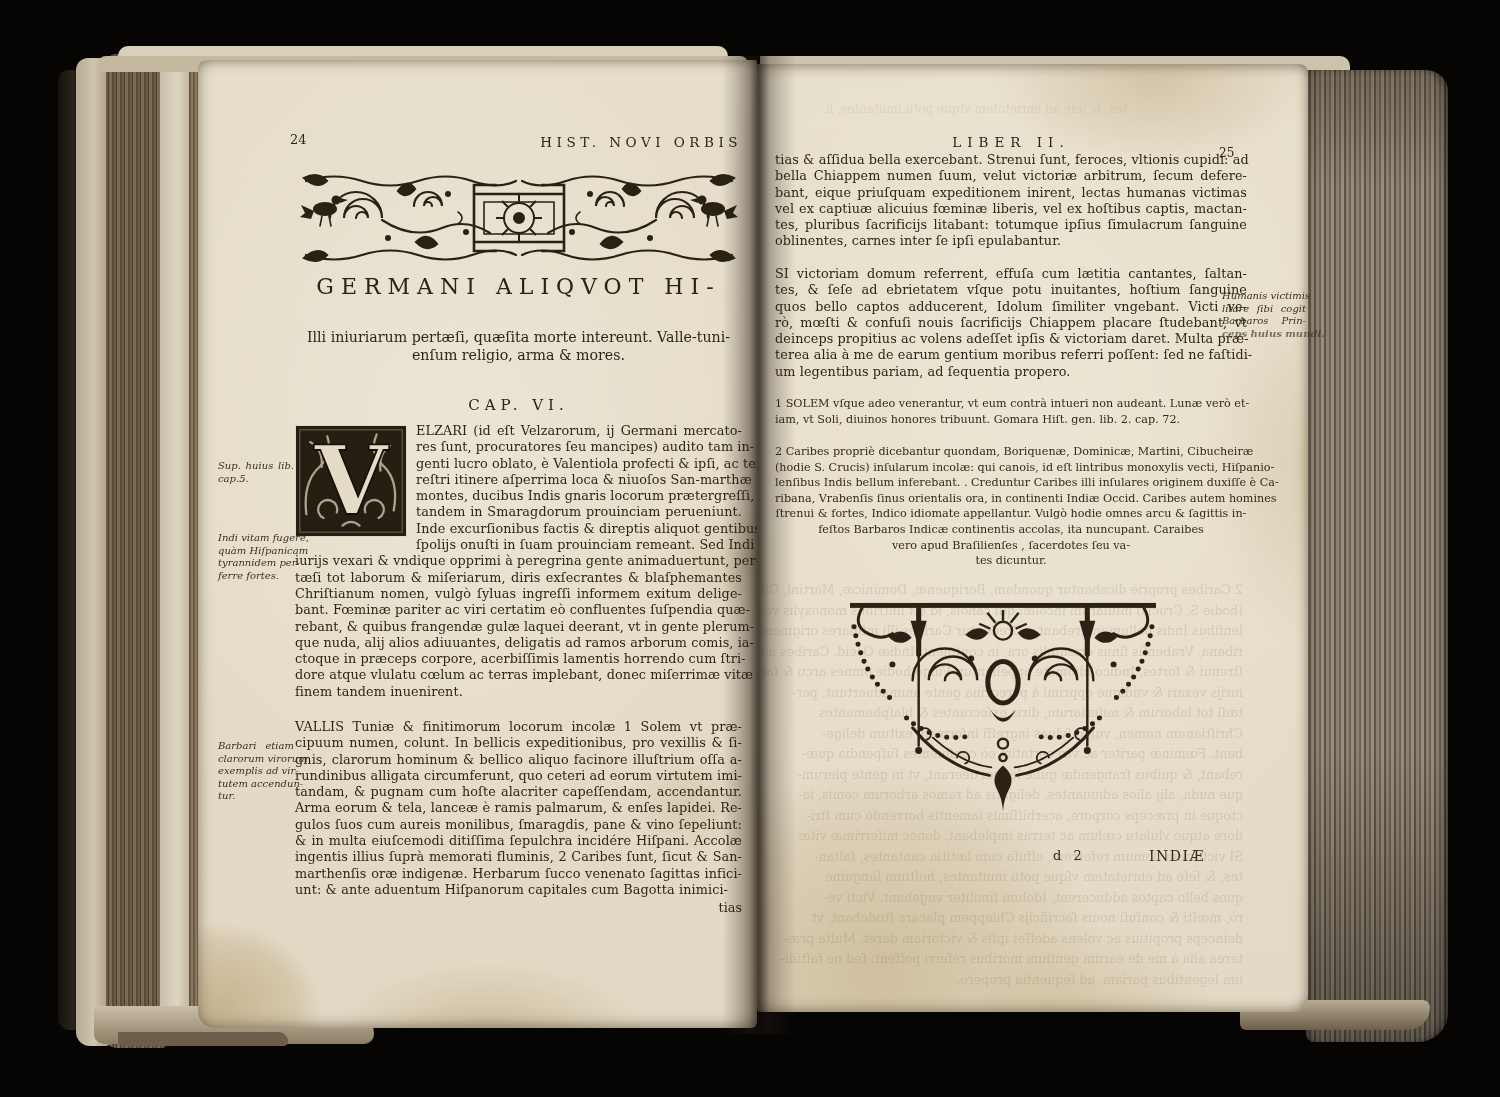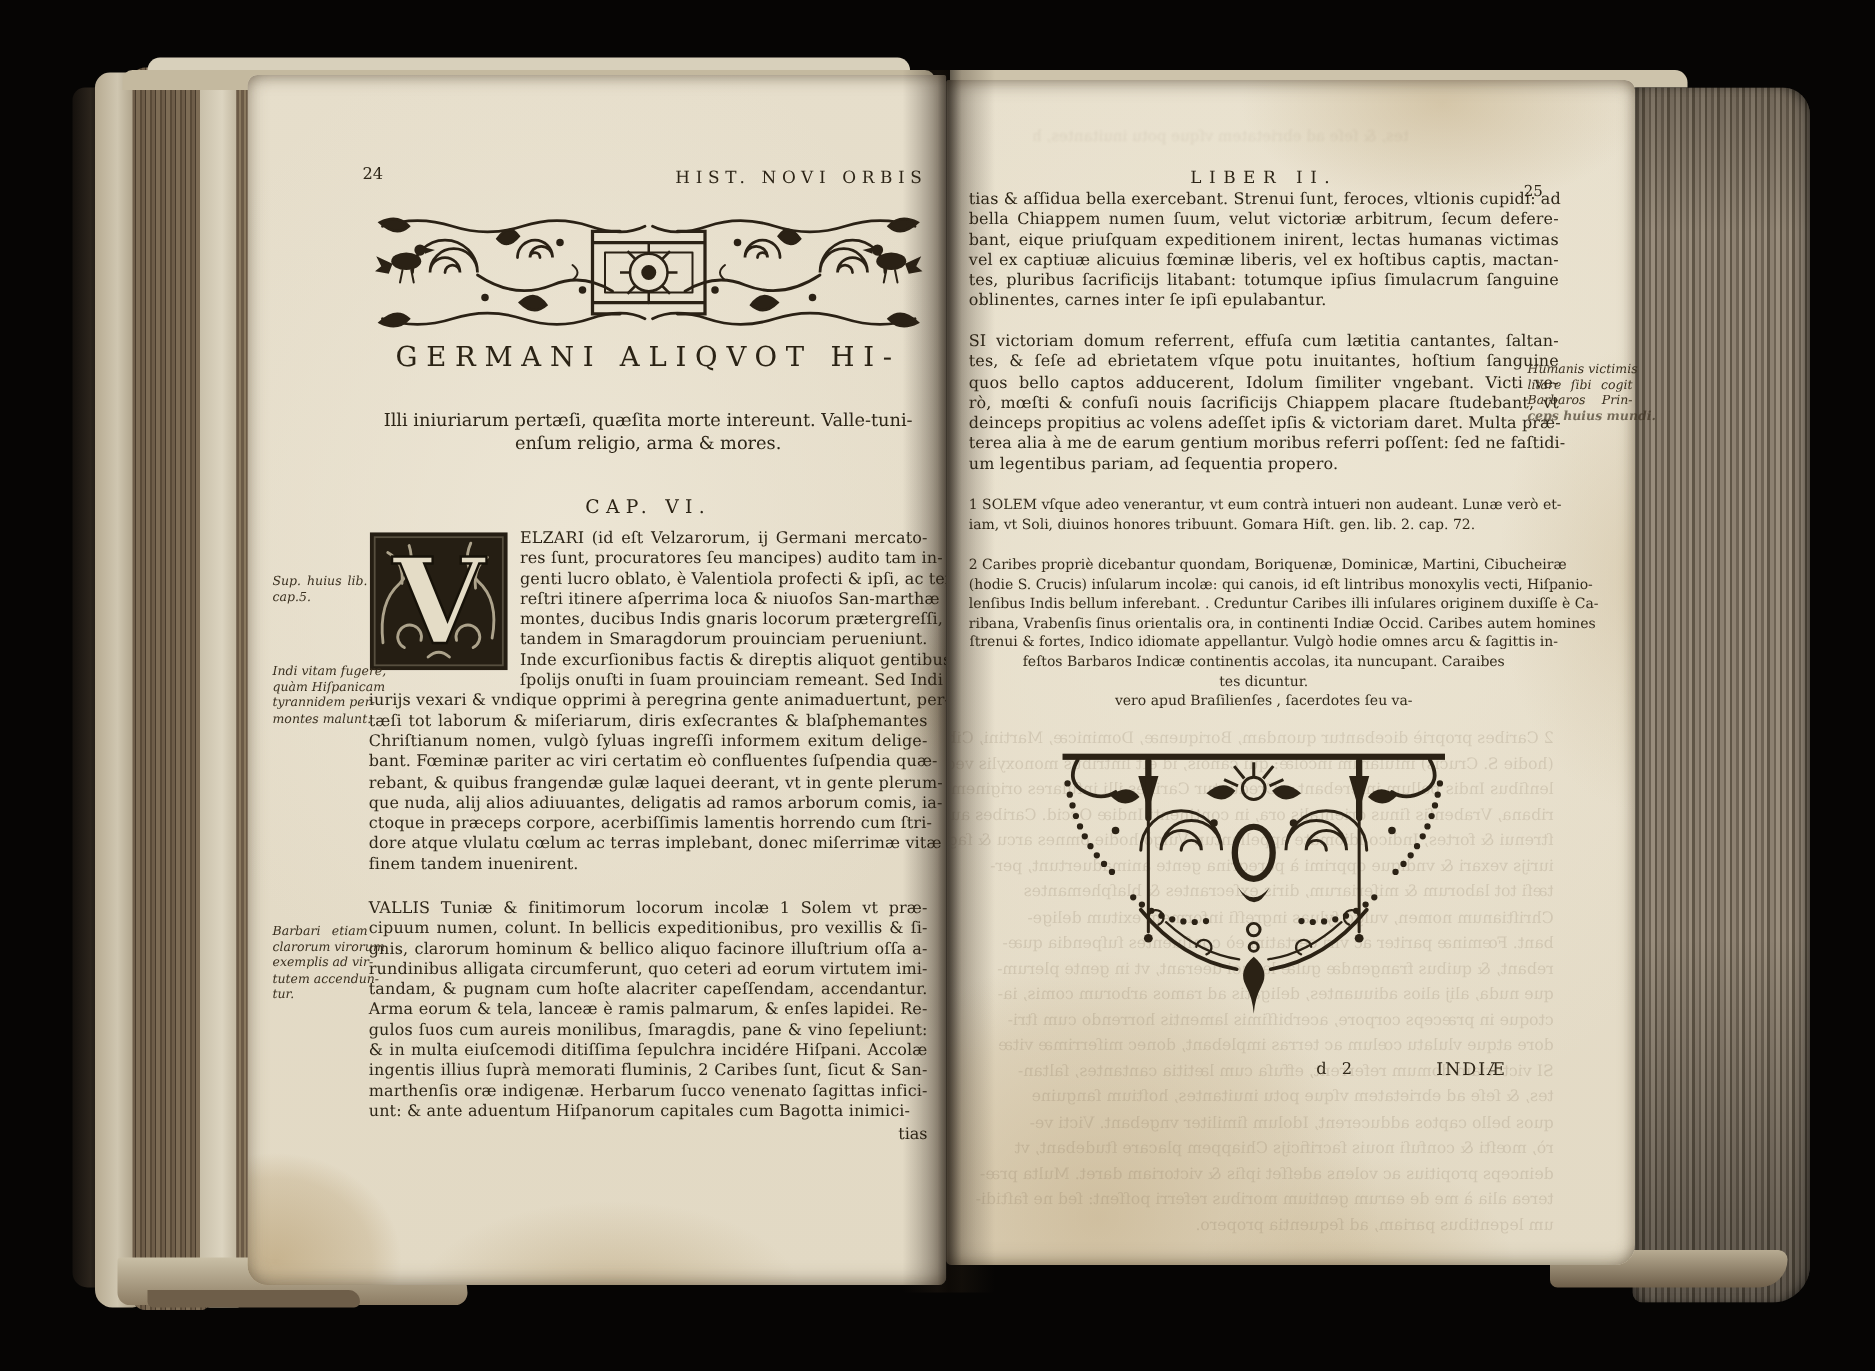--- a/index.html
+++ b/index.html
@@ -206,21 +206,21 @@
     <div class="abs" id="lp-catchword">tias</div>
 
     <div class="abs margin-note" id="lp-note1">
         <div class="tl jl">Sup. huius lib.</div>
         <div class="tl">cap.5.</div>
       </div>
     <div class="abs margin-note" id="lp-note2">
         <div class="tl jl">Indi vitam fugere,</div>
         <div class="tl jl">quàm Hiſpanicam</div>
         <div class="tl jl">tyrannidem per-</div>
-        <div class="tl">montes malunt.</div>
+        <div class="tl">ferre fortes.</div>
       </div>
     <div class="abs margin-note" id="lp-note3">
         <div class="tl jl">Barbari etiam</div>
         <div class="tl jl">clarorum virorum</div>
         <div class="tl jl">exemplis ad vir-</div>
         <div class="tl jl">tutem accendun-</div>
         <div class="tl">tur.</div>
       </div>
   </div>
 </div>
@@ -276,22 +276,22 @@
         <div class="tl jl">1   SOLEM vſque adeo venerantur, vt eum contrà intueri non audeant.  Lunæ verò et-</div>
         <div class="tl">iam, vt Soli, diuinos honores tribuunt. Gomara Hiſt. gen. lib. 2. cap. 72.</div>
       </div>
     <div class="abs foot-text" id="rp-footnote2">
         <div class="tl jl">2   Caribes propriè dicebantur quondam, Boriquenæ, Dominicæ, Martini, Cibucheiræ</div>
         <div class="tl jl">(hodie S. Crucis) inſularum incolæ: qui canois, id eſt lintribus monoxylis vecti, Hiſpanio-</div>
         <div class="tl jl">lenſibus Indis bellum inferebant. .  Creduntur Caribes illi inſulares originem duxiſſe è Ca-</div>
         <div class="tl jl">ribana, Vrabenſis ſinus orientalis ora, in continenti Indiæ Occid.  Caribes autem homines</div>
         <div class="tl cl">ſtrenui &amp; fortes, Indico idiomate appellantur.  Vulgò hodie omnes arcu &amp; ſagittis in-</div>
         <div class="tl cl">feſtos Barbaros Indicæ continentis accolas, ita nuncupant. Caraibes</div>
+        <div class="tl cl">vero apud Braſilienſes , ſacerdotes ſeu va-</div>
         <div class="tl cl">tes dicuntur.</div>
-        <div class="tl cl">vero apud Braſilienſes , ſacerdotes ſeu va-</div>
       </div>
 
     <svg class="abs" id="rp-tailpiece" viewBox="0 0 307 220" preserveAspectRatio="none">
       <rect x="2" y="6" width="303" height="5" fill="#2b2215"></rect>
       <g id="tp" stroke="#2b2215" fill="none" stroke-width="2.4" stroke-linecap="round">
         <path d="M14,11 q-10,18 6,26 q13,7 24,0" stroke-width="3"></path>
         <path d="M6,30 Q14,78 44,104" stroke-dasharray="0 9" stroke-linecap="round" stroke-width="5"></path>
         <path d="M62,24 h16 l-8,28 z" fill="#2b2215" stroke="none"></path>
         <path d="M70,12 v46" stroke-width="5"></path>
         <path d="M70,58 L70,150" stroke-width="2.4"></path>

